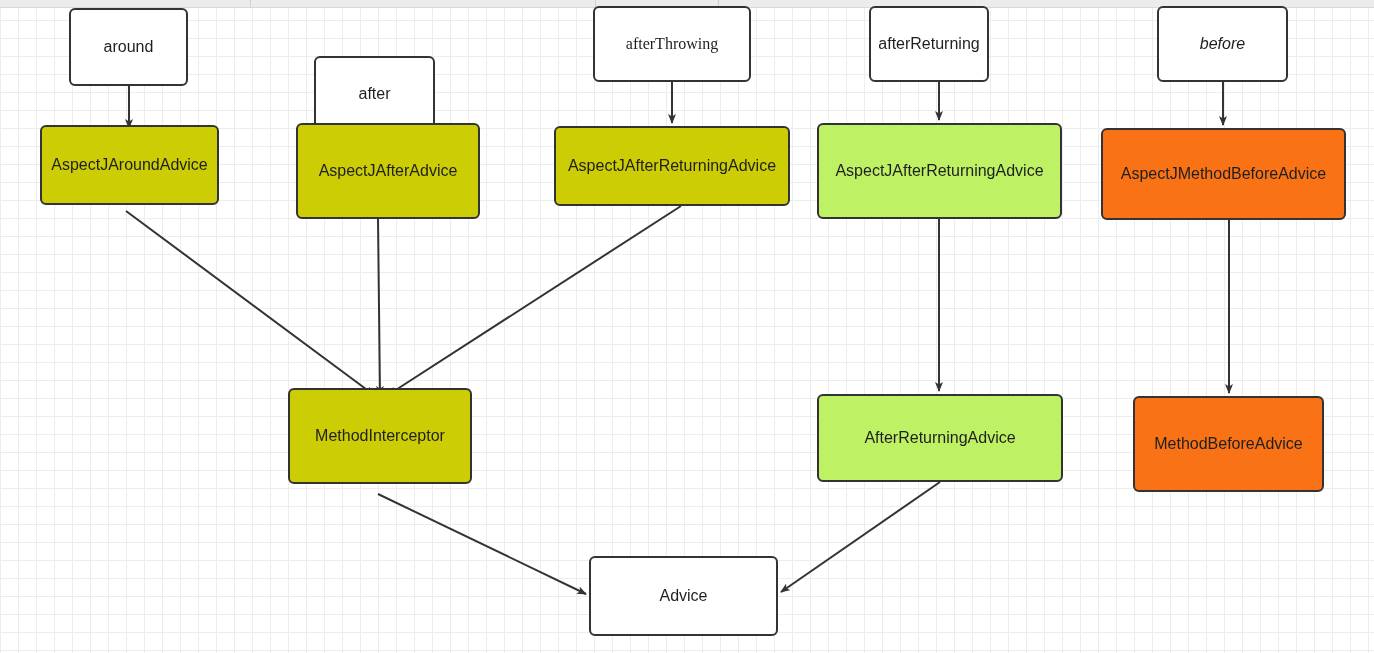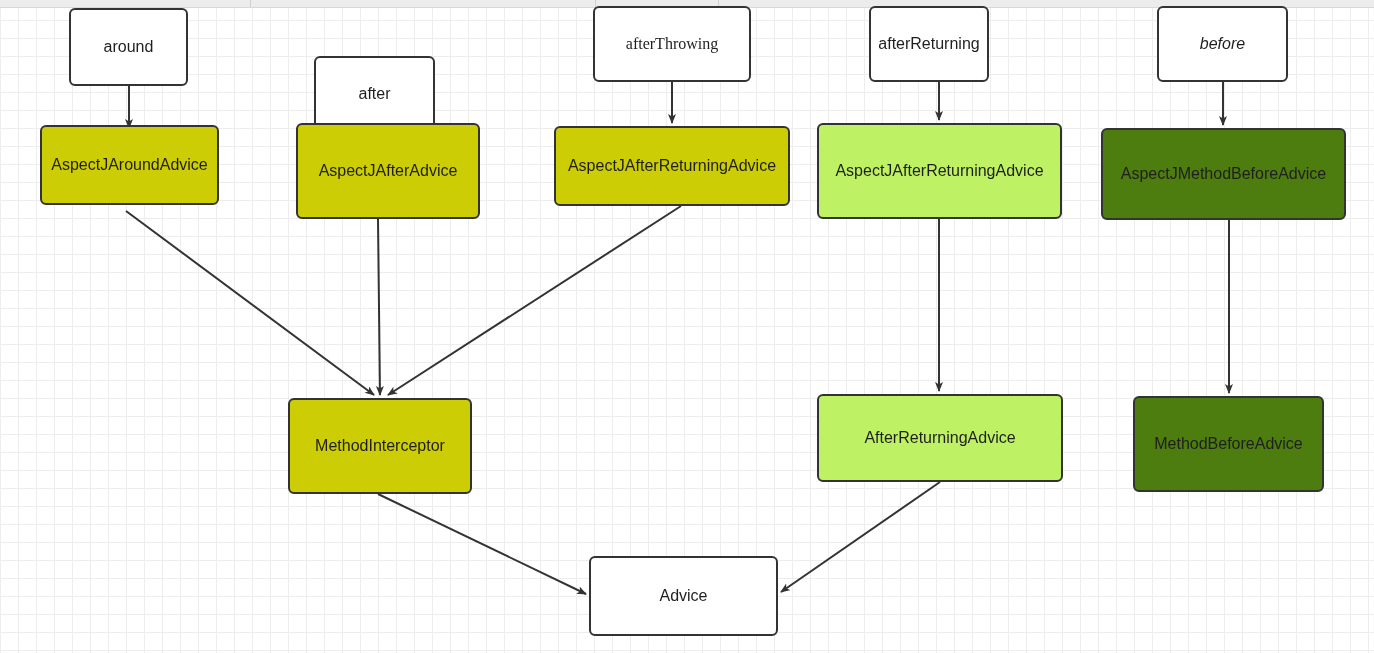--- a/index.html
+++ b/index.html
@@ -68,21 +68,21 @@
     text-align: center;
     color: #1f1f1f;
     font-size: 16px;
     line-height: 1.2;
     padding: 2px 2px;
     white-space: nowrap;
   }
   .node.white  { background: #ffffff; }
   .node.yellow { background: #cdcd06; }
   .node.pink   { background: #bef264; }
-  .node.blue   { background: #4d7c0f; }
+  .node.blue   { background: #f97316; }
 </style>
 </head>
 <body>
 
 <div id="canvas">
 
   <div id="grid"></div>
 
   <div id="top-strip">
       <div class="divider" style="left: 250px;"></div>
@@ -136,21 +136,21 @@
       </div>
       <div class="node yellow" style="left: 554px; top: 126px; width: 236px; height: 80px;">
         <span>AspectJAfterReturningAdvice</span>
       </div>
       <div class="node pink" style="left: 817px; top: 123px; width: 245px; height: 96px;">
         <span>AspectJAfterReturningAdvice</span>
       </div>
       <div class="node blue" style="left: 1101px; top: 128px; width: 245px; height: 92px;">
         <span>AspectJMethodBeforeAdvice</span>
       </div>
-      <div class="node yellow" style="left: 288px; top: 398px; width: 184px; height: 96px; text-align: right;">
+      <div class="node yellow" style="left: 288px; top: 388px; width: 184px; height: 96px; text-align: right;">
         <span>MethodInterceptor</span>
       </div>
       <div class="node pink" style="left: 817px; top: 394px; width: 246px; height: 88px;">
         <span>AfterReturningAdvice</span>
       </div>
       <div class="node blue" style="left: 1133px; top: 396px; width: 191px; height: 96px;">
         <span>MethodBeforeAdvice</span>
       </div>
       <div class="node white" style="left: 589px; top: 556px; width: 189px; height: 80px; text-align: right;">
         <span>Advice</span>

